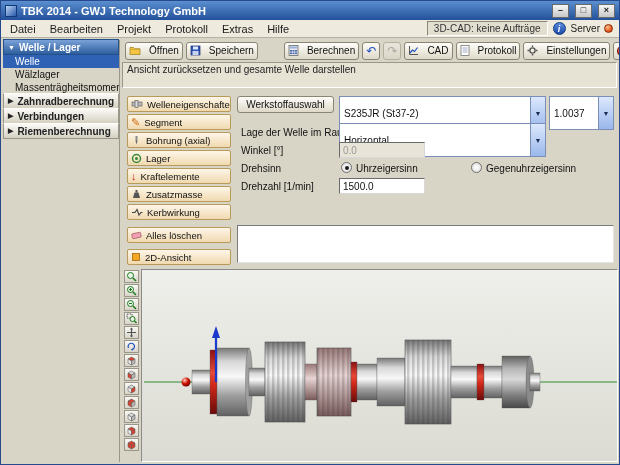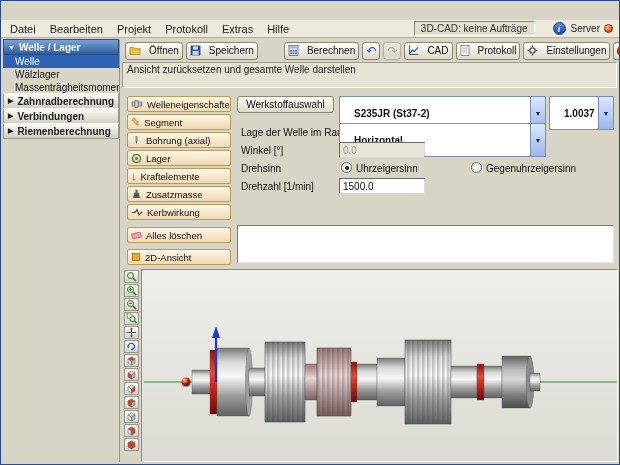--- a/index.html
+++ b/index.html
@@ -13,21 +13,21 @@
   .titletext{flex:1;white-space:nowrap;overflow:hidden;}
   .wbtn{width:17px;height:14px;margin-left:2px;background:linear-gradient(#f6f6f6,#c8c8c8);border:1px solid #6a6a6a;
     color:#222;font-size:9px;font-weight:bold;display:inline-flex;align-items:center;justify-content:center;line-height:1;}
 
   
   .menubar{position:absolute;left:0;top:19px;width:100%;height:18px;display:flex;align-items:center;
     background:#eeeadd;border-bottom:1px solid #b5b1a2;font-size:11px;color:#1a1a1a;padding:0 2px;}
   .menuitem{padding:1px 7px;}
   .menuspacer{flex:1;}
   .cadstatus{border:1px solid;border-color:#8a8678 #ffffff #ffffff #8a8678;background:#e2ded0;font-size:10px;
-    padding:1px 6px;color:#333;margin-right:18px;white-space:nowrap;}
+    padding:1px 6px;color:#333;margin-right:5px;white-space:nowrap;}
   .infoicon{width:13px;height:13px;border-radius:50%;background:linear-gradient(#5a8ae0,#1c4aa8);border:1px solid #123a7a;
     color:#fff;font-size:9px;font-weight:bold;display:inline-flex;align-items:center;justify-content:center;margin-right:5px;font-style:italic;}
   .serverlabel{font-size:10px;margin-right:4px;}
   .serverdot{width:9px;height:9px;border-radius:50%;background:radial-gradient(circle at 35% 30%,#ffc090,#e04a10 70%);
     border:1px solid #8a2c06;margin-right:4px;}
 
   
   .sidebar{position:absolute;left:2px;top:39px;width:117px;bottom:2px;background:#d8d4c6;border-right:1px solid #9a968a;}
   .navheader{height:16px;display:flex;align-items:center;gap:4px;padding:0 4px;font-size:10px;font-weight:bold;color:#222;
     background:linear-gradient(#fbfaf6,#d4d0c2);border:1px solid #9a968a;border-top-color:#fffef8;margin-top:-1px;white-space:nowrap;overflow:hidden;}
@@ -56,21 +56,21 @@
     background:linear-gradient(#fdf6e8,#f0d9b0);border:1px solid #b89a5a;border-radius:2px;white-space:nowrap;overflow:hidden;}
   .ic{display:inline-flex;flex:none;align-items:center;justify-content:center;}
   .glyph-orange{color:#d07010;font-size:11px;line-height:1;}
   .glyph-red{color:#c02020;font-size:11px;font-weight:bold;line-height:1;}
 
   
   .flabel{position:absolute;font-size:10px;color:#111;white-space:nowrap;}
   .fbtn{position:absolute;height:17px;display:flex;align-items:center;justify-content:center;font-size:10px;color:#111;
     background:linear-gradient(#fefdf9,#ded9c8);border:1px solid #8a8674;border-radius:3px;}
   .combo{position:absolute;height:34px;background:#fff;border:1px solid #7a8eb8;display:flex;align-items:center;
-    font-size:10px;color:#111;padding-left:14px;white-space:nowrap;overflow:hidden;font-weight:bold;}
+    font-size:10px;color:#111;padding-left:4px;white-space:nowrap;overflow:hidden;}
   .combo .arrowbox{margin-left:auto;width:15px;height:100%;background:linear-gradient(#dce8fc,#9ab8ec);
     border-left:1px solid #7a8eb8;display:flex;align-items:center;justify-content:center;font-size:7px;color:#1a2a55;flex:none;}
   .tinput{position:absolute;height:16px;border:1px solid;border-color:#6a6a6a #d8d8d8 #d8d8d8 #6a6a6a;font-size:10px;
     padding:0 3px;font-family:"Liberation Sans",sans-serif;background:#fff;color:#111;}
   .tinput.disabled{background:#e8e4d8;color:#999;}
   .radio{position:absolute;width:11px;height:11px;border-radius:50%;border:1px solid #707070;background:radial-gradient(#fff,#d8d8d8);}
   .radio.checked::after{content:"";position:absolute;left:2.5px;top:2.5px;width:4px;height:4px;border-radius:50%;background:#1a1a1a;}
   .bigtext{position:absolute;left:236px;top:224px;width:377px;height:38px;background:#fff;resize:none;
     border:1px solid;border-color:#7a7a7a #e4e4e4 #e4e4e4 #7a7a7a;font-family:"Liberation Sans",sans-serif;font-size:10px;}
 
@@ -80,20 +80,27 @@
   .vbtn{width:15px;height:13px;background:linear-gradient(#f8f8f4,#d8d4c8);border:1px solid #9a968a;
     display:flex;align-items:center;justify-content:center;flex:none;}
   .canvas{position:absolute;left:19px;top:1px;width:477px;height:193px;background:linear-gradient(#efefeb,#dbdbd3);
     border:1px solid;border-color:#8a8a8a #ffffff #ffffff #8a8a8a;overflow:hidden;}
 </style>
 </head>
 <body>
 
 <div id="app">
 
+  <div class="titlebar">
+    <span class="appicon"></span>
+    <span class="titletext">TBK 2014 - GWJ Technology GmbH</span>
+    <span class="wbtn">–</span>
+    <span class="wbtn">□</span>
+    <span class="wbtn">×</span>
+  </div>
 
   <div class="menubar">
     <span class="menuitem">Datei</span>
     <span class="menuitem">Bearbeiten</span>
     <span class="menuitem">Projekt</span>
     <span class="menuitem">Protokoll</span>
     <span class="menuitem">Extras</span>
     <span class="menuitem">Hilfe</span>
     <span class="menuspacer"></span>
     <span class="cadstatus">3D-CAD: keine Aufträge</span>

